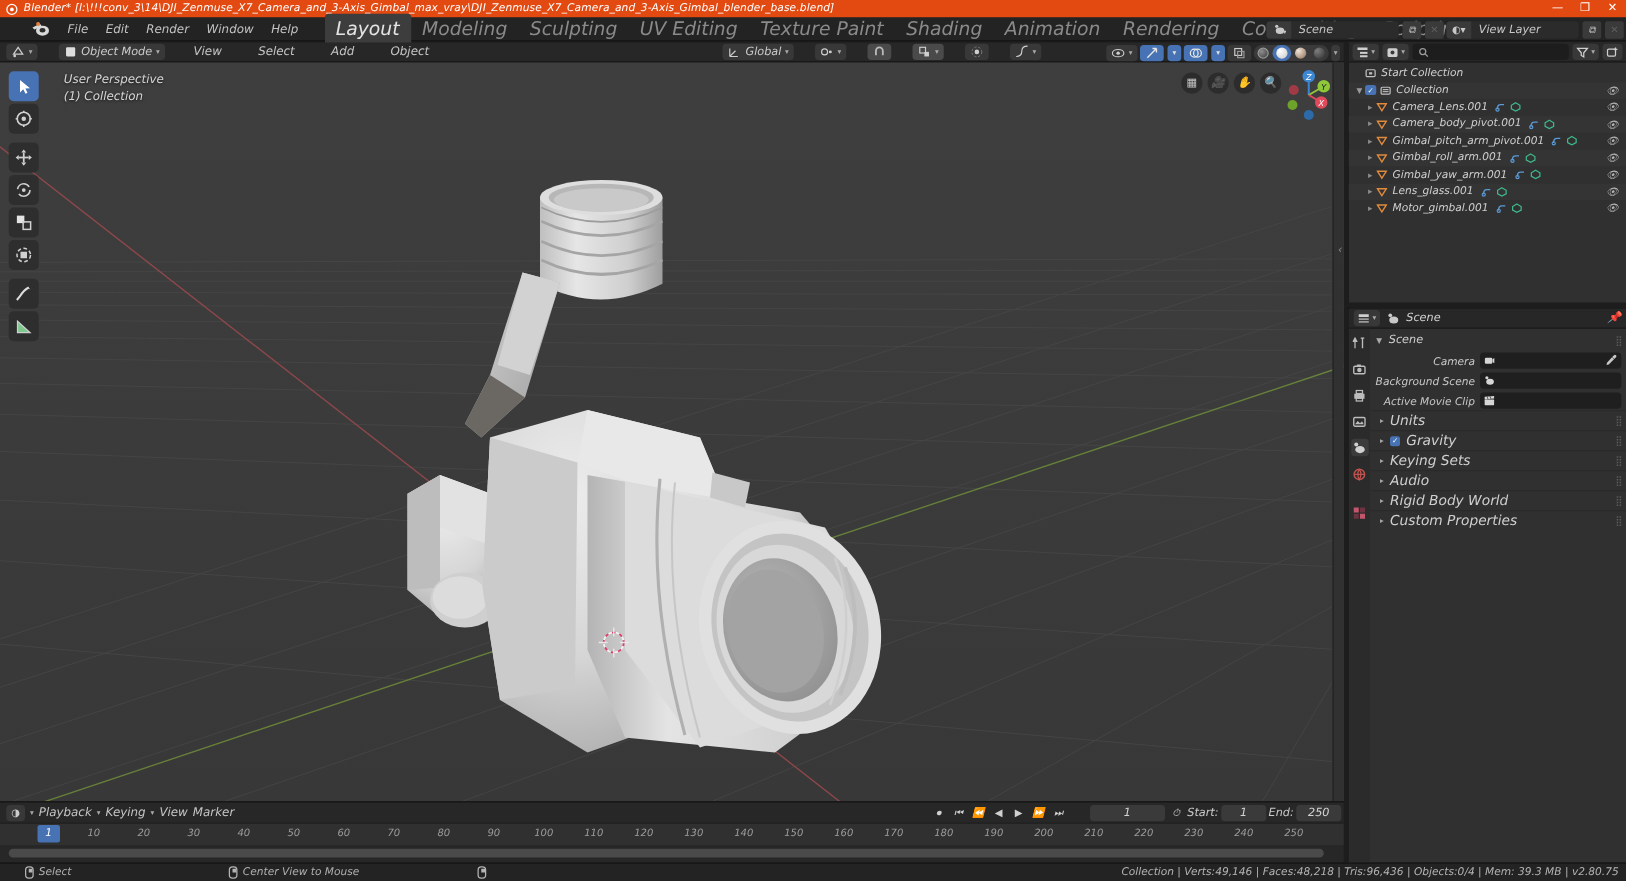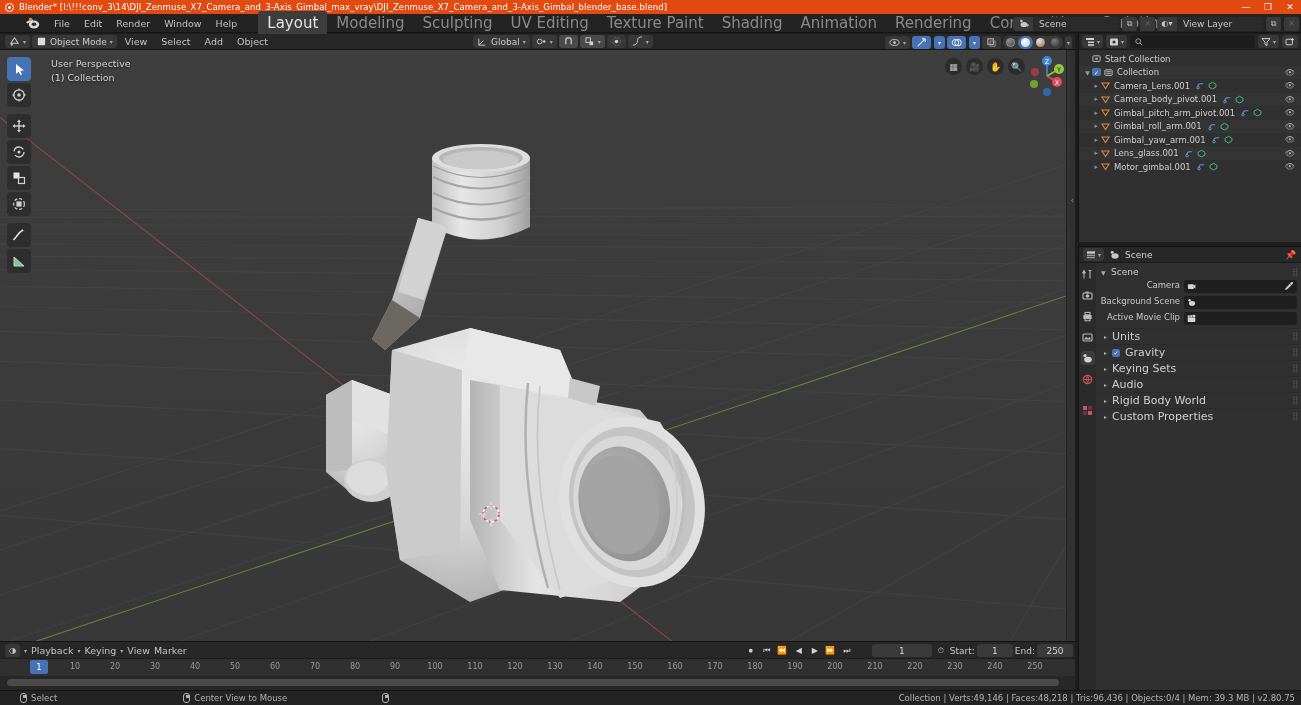--- a/index.html
+++ b/index.html
@@ -3,21 +3,21 @@
 <meta charset="utf-8">
 <style>
   * { box-sizing: border-box; margin: 0; padding: 0; }
   html, body {
     width: 1301px; height: 705px;
     background: #1d1d1d;
     font-family: "DejaVu Sans", "Liberation Sans", sans-serif;
     overflow: hidden;
     -webkit-font-smoothing: antialiased;
   }
-  #app { position: relative; width: 1301px; height: 705px; }
+  #app { position: relative; width: 1301px; height: 705px; font-style: italic; }
 
   
   .titlebar {
     position: absolute; left:0; top:0; width:1301px; height:14px;
     background: #e24a12;
     display: flex; align-items: center;
   }
   .tb-dot {
     width:9px; height:9px; border-radius:50%;
     border:1.5px solid #fff; margin-left:5px; margin-right:5px;
@@ -66,21 +66,21 @@
     color:#c8c8c8; font-size:8px; border-radius:3px 0 0 3px;
   }
   .db-name{ color:#c8c8c8;font-size:9px; padding:0 6px; min-width:86px; }
   .db-btn{ width:15px;height:14px;background:#3a3a3a;display:flex;align-items:center;justify-content:center;
            color:#bdbdbd;font-size:8px; margin-left:1px; border-radius:2px;}
   .db-btn.dim{ color:#5e5e5e; }
 
   
   .vp-header{
     position:absolute; left:0; top:34px; width:1075px; height:16px;
-    background:#272727; display:flex; align-items:center; padding-left:5px; gap:2px;
+    background:#272727; display:flex; align-items:center; padding-left:5px; gap:17px;
     border-bottom:1px solid #141414;
   }
   .vh-btn{
     height:13px; background:#383838; border-radius:3px; display:flex; align-items:center;
     padding:0 4px; gap:3px; color:#ccc; font-size:9px;
   }
   .vh-lbl{ color:#c5c5c5; font-size:9.5px; padding:0 6px; }
   .vh-icon{ width:11px;height:11px; display:inline-block; }
   .caret{ font-size:6px; color:#a9a9a9; }
   .vp-header-right{
@@ -199,21 +199,21 @@
   .pr-tabs{ width:17px; background:#2b2b2b; padding-top:4px; display:flex; flex-direction:column;
             align-items:center; gap:7px; }
   .pr-tab{ width:14px;height:14px; display:flex;align-items:center;justify-content:center;
            color:#bcbcbc; font-size:9px; border-radius:3px; }
   .pr-tab.active{ background:#3b3b3b; }
   .pr-main{ flex:1; padding:2px 0 0 0; }
   .pr-section{ display:flex; align-items:center; height:14px; padding-left:5px; }
   .pr-section .tri{ color:#aaa; font-size:6px; width:10px; }
   .pr-section .stitle{ color:#d0d0d0; font-size:9px; }
   .pr-dots{ margin-left:auto; margin-right:4px; color:#5c5c5c; font-size:8px; letter-spacing:-1px; }
-  .pr-row{ display:flex; align-items:flex-start; height:15px; margin:1px 4px 1px 0; gap:4px; }
+  .pr-row{ display:flex; align-items:flex-end; height:15px; margin:1px 4px 1px 0; gap:4px; }
   .pr-rowlbl{ color:#c8c8c8; font-size:8.5px; text-align:right; width:84px; flex:0 0 84px; }
   .pr-field{
     flex:1; height:13px; background:#1f1f1f; border-radius:3px; display:flex; align-items:center;
     padding:0 3px; gap:3px; position:relative;
   }
   .pr-field .fi{ color:#c6c6c6; font-size:8px; }
   .pr-eyedrop{ position:absolute; right:3px; color:#b9b9b9; font-size:8px; }
   .pr-collapse{ display:flex; align-items:center; height:16px; padding-left:8px; gap:5px;
                 border-top:1px solid #2a2a2a; }
   .pr-collapse .tri{ color:#a4a4a4; font-size:6px; }

